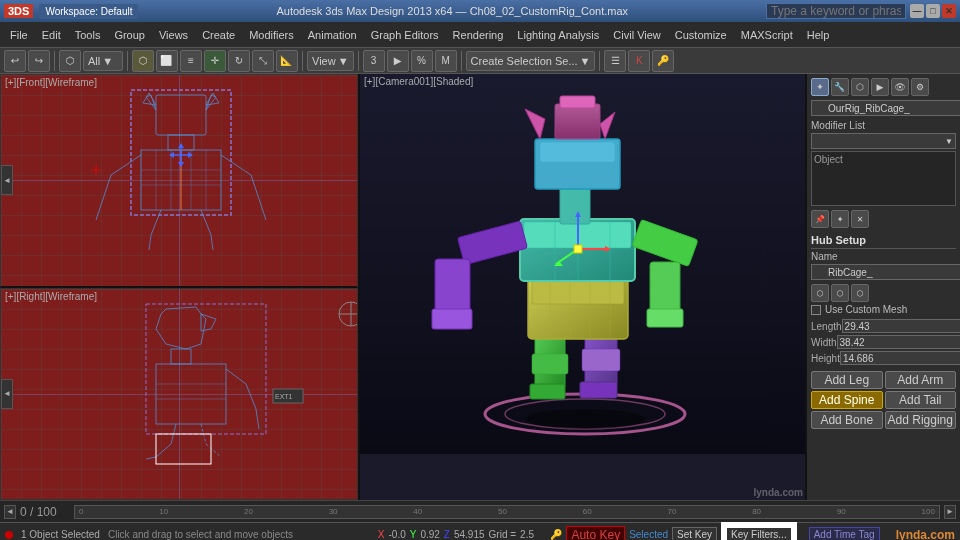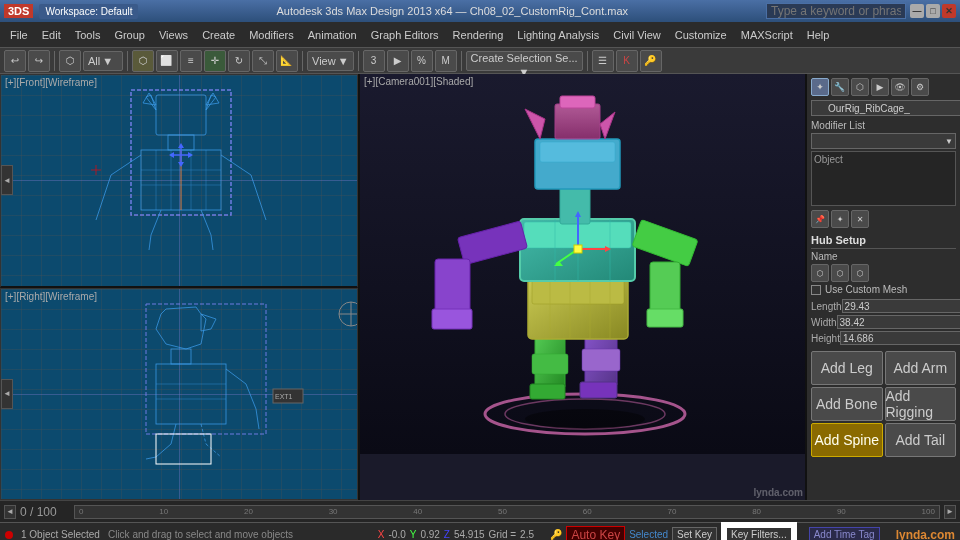--- a/index.html
+++ b/index.html
@@ -96,21 +96,21 @@
 
     
     #left-viewports {
       width: 360px;
       display: flex;
       flex-direction: column;
       border-right: 2px solid #111;
     }
 
     .viewport {
-      background: #0c4a6e;
+      background: #7f1d1d;
       border: 1px solid #333;
       position: relative;
       overflow: hidden;
       flex: 1;
     }
 
     .viewport-label {
       position: absolute;
       top: 2px; left: 4px;
       color: #aaa;
@@ -259,25 +259,25 @@
       height: 14px;
       background: #3a3a3a;
       border: 1px solid #666;
       color: #ccc;
       font-size: 10px;
       padding: 0 2px;
     }
 
     .rp-action-btn {
       flex: 1;
-      height: 34px;
+      height: 18px;
       background: #4a4a4a;
       border: 1px solid #777;
       color: #ccc;
-      font-size: 14px;
+      font-size: 12px;
       cursor: pointer;
       display: flex; align-items: center; justify-content: center;
       border-radius: 2px;
     }
     .rp-action-btn.highlighted {
       background: #8a6a00;
       border-color: #ccaa00;
       color: #ffe;
     }
 
@@ -468,21 +468,21 @@
   <div class="tb-dropdown" style="min-width:36px;">
     <span>View</span>
       <span>▼</span>
   </div>
   <div class="tb-sep"></div>
   <div class="tb-btn">3</div>
   <div class="tb-btn">▶</div>
   <div class="tb-btn">%</div>
   <div class="tb-btn">M</div>
   <div class="tb-sep"></div>
-  <div class="tb-dropdown" style="min-width:100px;flex-direction:column;">
+  <div class="tb-dropdown" style="min-width:100px;">
     <span>Create Selection Se...</span>
       <span>▼</span>
   </div>
   <div class="tb-sep"></div>
   <div class="tb-btn">☰</div>
   <div class="tb-btn" style="color:#cc4444;">K</div>
   <div class="tb-btn">🔑</div>
 </div>
 
 <div id="main">
@@ -725,20 +725,24 @@
 
     <div class="rp-buttons-row">
       <div class="rp-small-btn">📌</div>
       <div class="rp-small-btn">✦</div>
       <div class="rp-small-btn">✕</div>
     </div>
 
     <div class="rp-section-title">Hub Setup</div>
 
     <div class="rp-label">Name</div>
+    <div class="rp-name-field">
+      <input class="rp-name-input" type="text" value="RibCage_" style="">
+      <div class="rp-color-box" style="background:#3399cc;"></div>
+    </div>
 
     <div class="rp-buttons-row">
       <div class="rp-small-btn">⬡</div>
       <div class="rp-small-btn">⬡</div>
       <div class="rp-small-btn">⬡</div>
     </div>
 
     <div class="rp-checkbox-row">
       <div class="rp-checkbox"></div>
       <span>Use Custom Mesh</span>
@@ -761,27 +765,27 @@
       <input class="rp-field-input" type="text" value="14.686" style="">
 
     </div>
 
     <div class="rp-buttons-row" style="margin-top:4px;">
       <div class="rp-action-btn">Add Leg</div>
       <div class="rp-action-btn">Add Arm</div>
     </div>
 
     <div class="rp-buttons-row">
+      <div class="rp-action-btn highlighted">Add Spine</div>
+      <div class="rp-action-btn">Add Tail</div>
+    </div>
+
+    <div class="rp-buttons-row">
       <div class="rp-action-btn">Add Bone</div>
       <div class="rp-action-btn">Add Rigging</div>
-    </div>
-
-    <div class="rp-buttons-row">
-      <div class="rp-action-btn highlighted">Add Spine</div>
-      <div class="rp-action-btn">Add Tail</div>
     </div>
 
   </div>
 </div>
 
 <div id="timeline">
   <div class="nav-arrow-left" style="position:relative;transform:none;left:auto;top:auto;width:12px;height:14px;">◄</div>
   <div class="tl-counter">0 / 100</div>
   <div class="tl-bar">
     <div class="tl-ticks">

